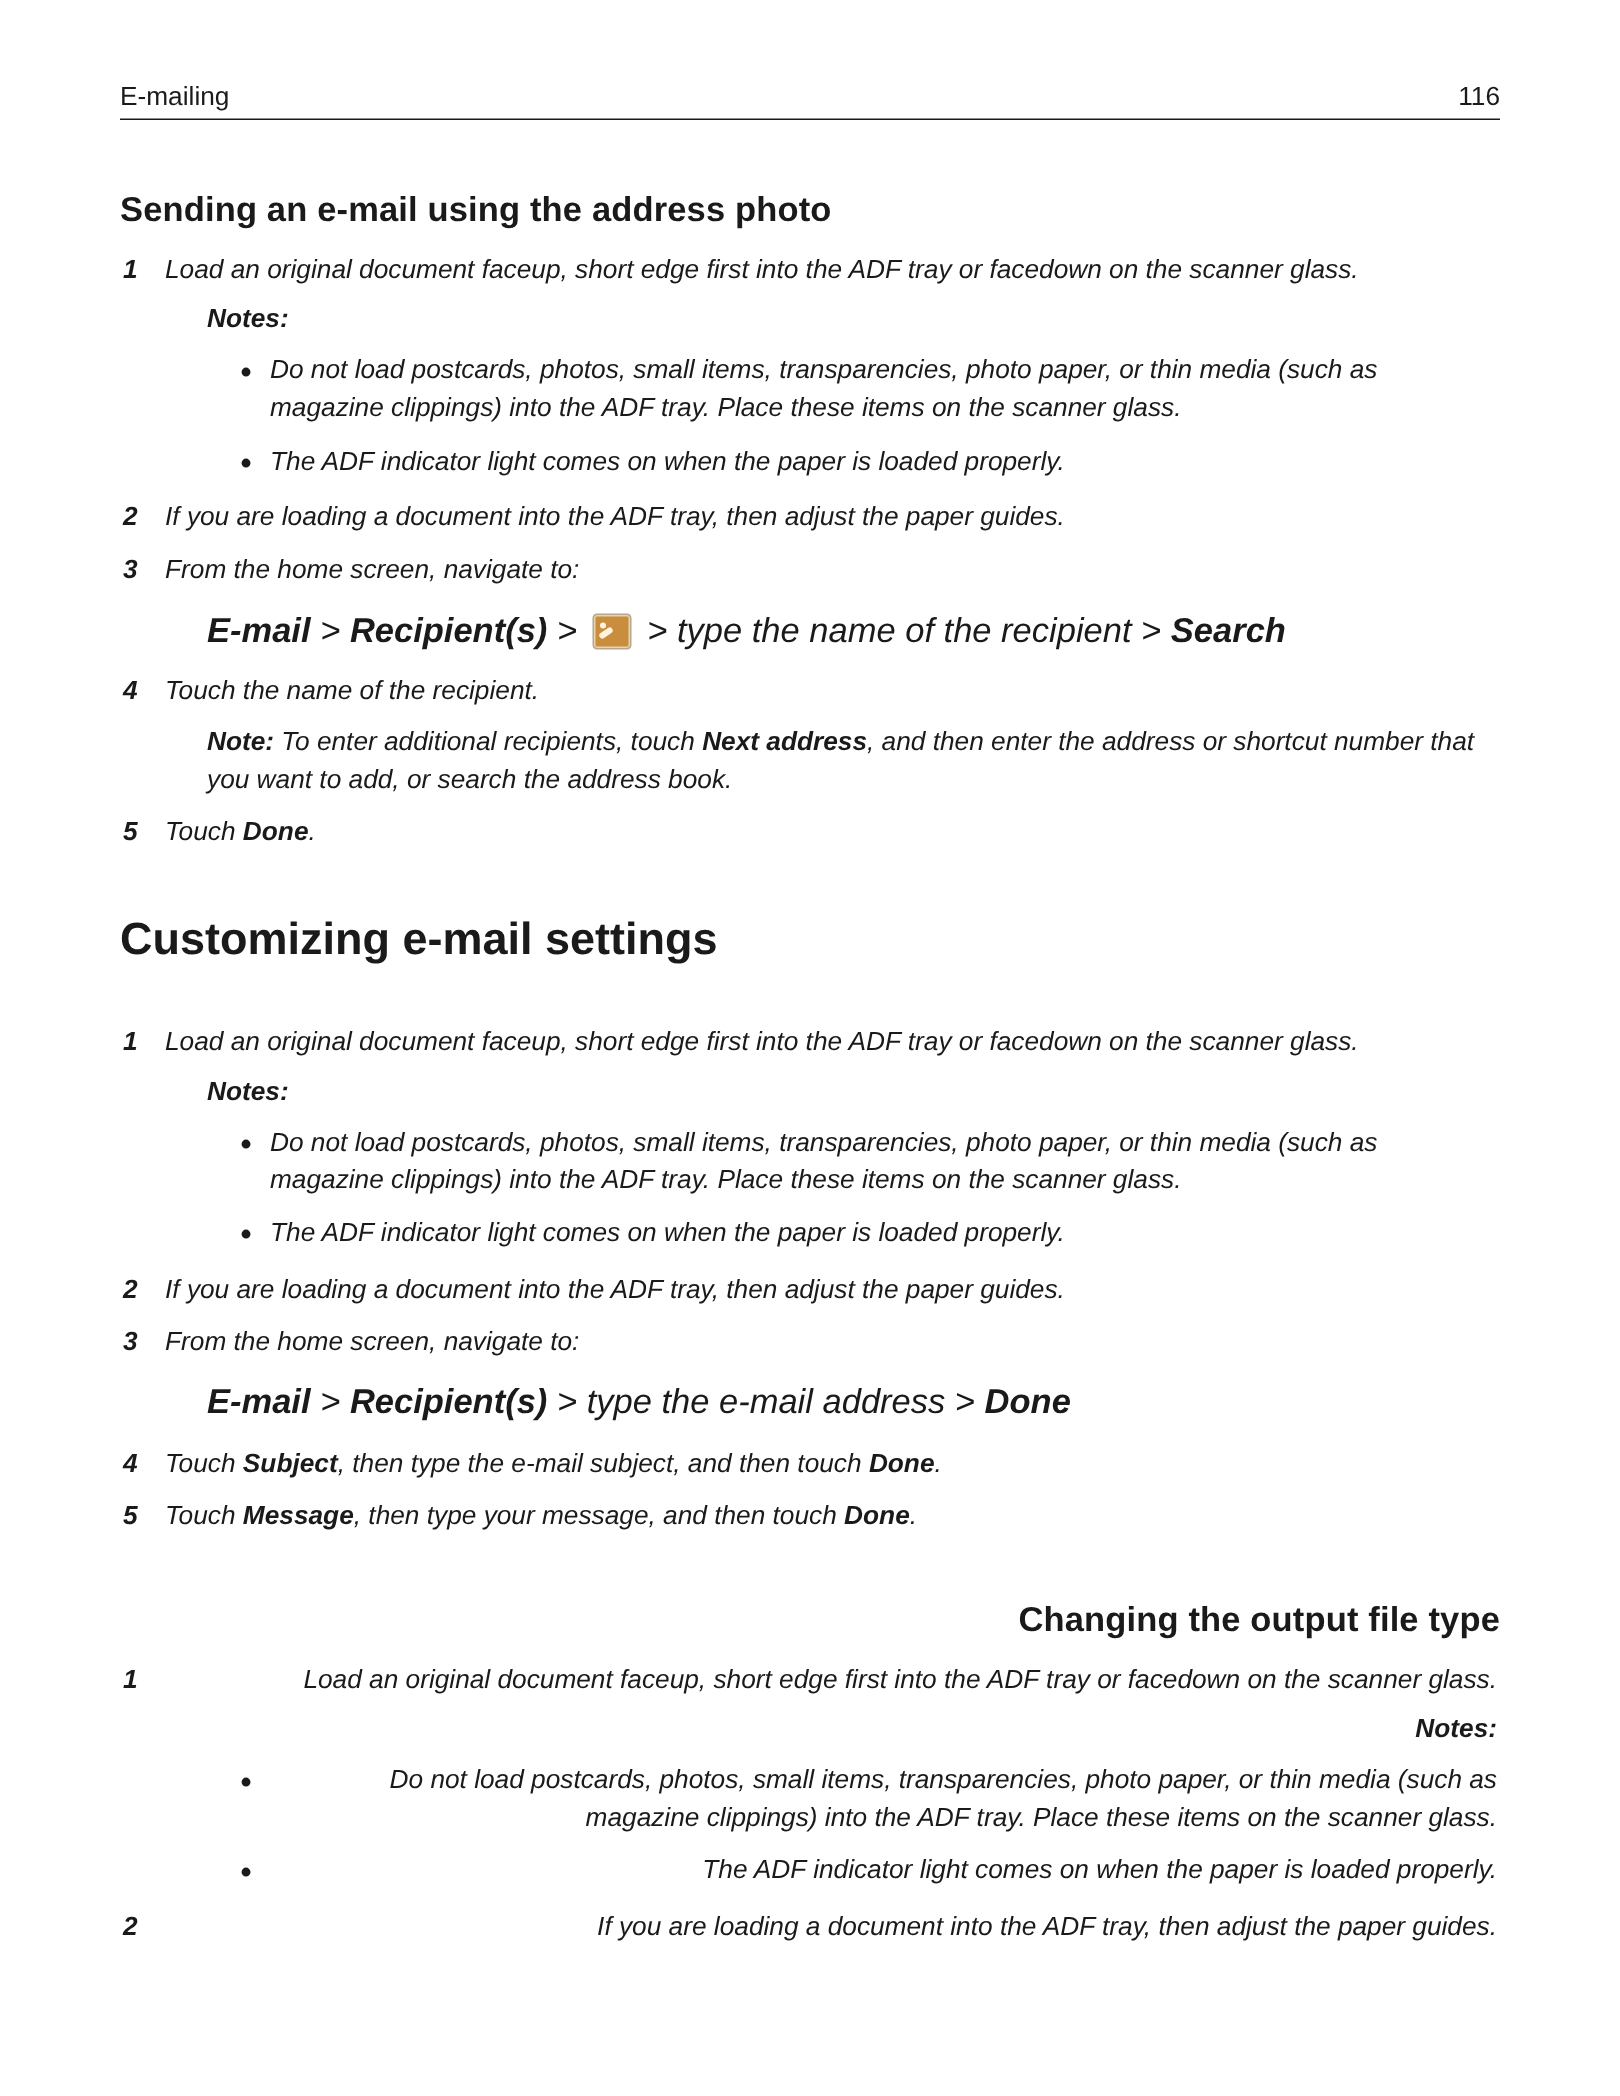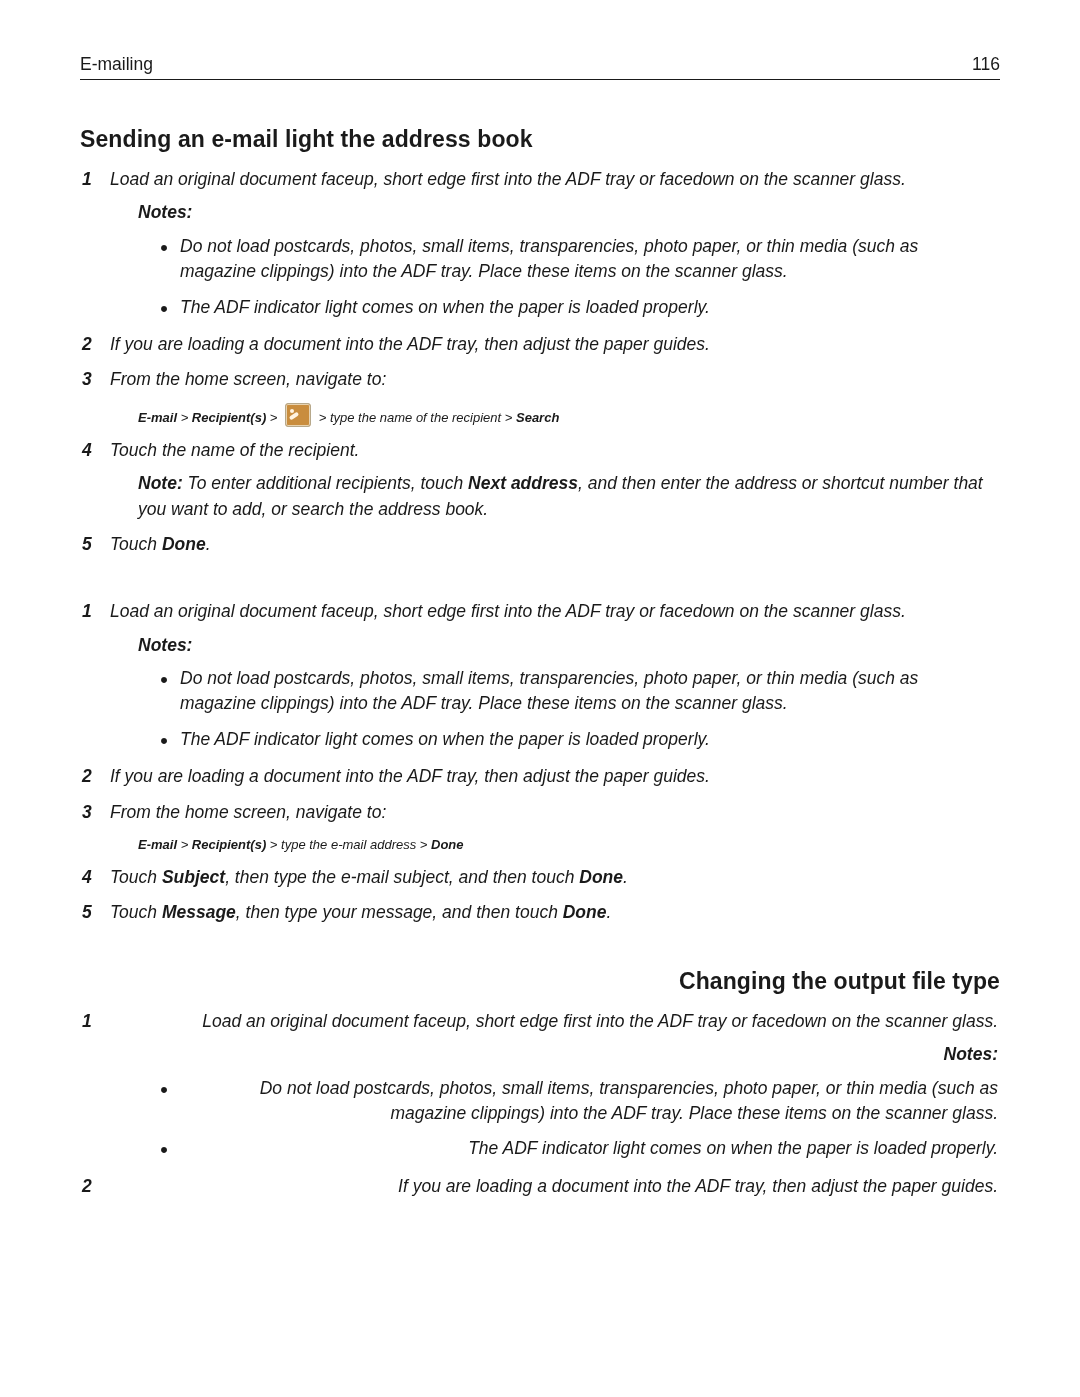--- a/index.html
+++ b/index.html
@@ -81,21 +81,21 @@
   }
   ul.bullets > li::before {
     content: "\2022";
     position: absolute;
     left: 0;
     top: -2px;
     font-size: 22px;
   }
   .inline-nav {
     margin: 10px 0 10px 28px;
-    font-size: 13px;
+    font-size: 23px;
     line-height: 1.55;
   }
   .icon-box {
     display: inline-block;
     width: 24px;
     height: 22px;
     vertical-align: -5px;
     margin: 0 4px;
     border: 1px solid #b6a88b;
     border-radius: 3px;
@@ -132,21 +132,21 @@
 <body>
 
 <div class="page">
 
   <div class="page-header">
     <span>E-mailing</span>
     <span>116</span>
   </div>
 
   <div class="secwrap">
-    <h2 class="section">Sending an e-mail light the address book</h2>
+    <h2 class="section">Sending an e-mail using the address photo</h2>
 
     <ol class="num">
       <li>
         <span>Load an original document faceup, short edge first into the ADF tray or facedown on the scanner glass.</span>
         <span class="notes-label">Notes:</span>
         <ul class="bullets">
           <li>Do not load postcards, photos, small items, transparencies, photo paper, or thin media (such as magazine clippings) into the ADF tray. Place these items on the scanner glass.</li>
           <li>The ADF indicator light comes on when the paper is loaded properly.</li>
         </ul>
       </li>
@@ -162,20 +162,21 @@
         <div class="note-line">
           <span class="b">Note:</span><span> To enter additional recipients, touch </span><span class="b">Next address</span><span>, and then enter the address or shortcut number that you want to add, or search the address book.</span>
         </div>
       </li>
       <li>
         <span>Touch </span><span class="b">Done</span><span>.</span>
       </li>
     </ol>
   </div>
 
+  <h1 class="bigsection">Customizing e-mail settings</h1>
 
   <div class="secwrap">
     <ol class="num">
       <li>
         <span>Load an original document faceup, short edge first into the ADF tray or facedown on the scanner glass.</span>
         <span class="notes-label">Notes:</span>
         <ul class="bullets">
           <li>Do not load postcards, photos, small items, transparencies, photo paper, or thin media (such as magazine clippings) into the ADF tray. Place these items on the scanner glass.</li>
           <li>The ADF indicator light comes on when the paper is loaded properly.</li>
         </ul>

